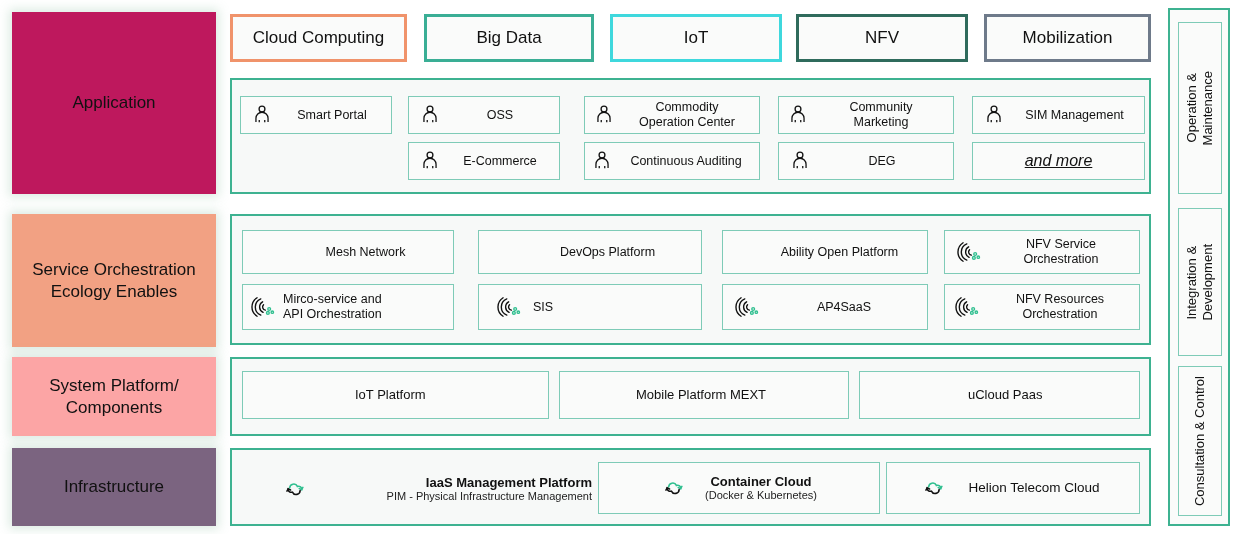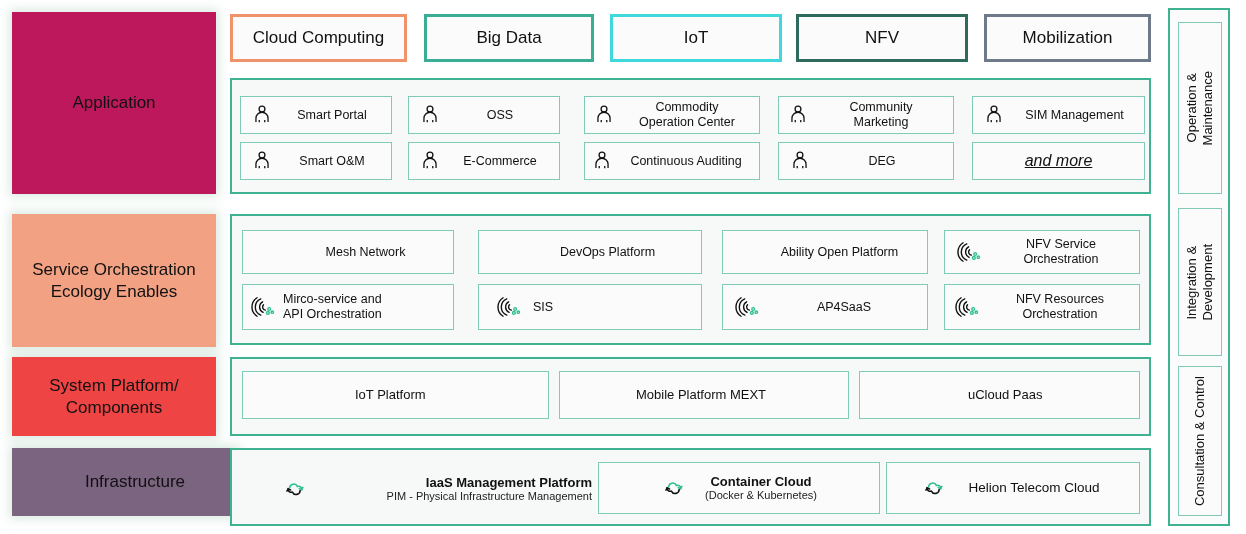--- a/index.html
+++ b/index.html
@@ -86,25 +86,25 @@
 <div id="root">
 
   <div class="layer-block" id="lb0" style="top:12px;height:182px;background:#be185d;">
     <span>Application</span>
   </div>
   <div class="layer-block" id="lb1" style="top:214px;height:133px;background:#F2A183;">
     <span>Service
 Orchestration
 Ecology Enables</span>
   </div>
-  <div class="layer-block" id="lb2" style="top:357px;height:79px;background:#ef4444;">
+  <div class="layer-block" id="lb2" style="top:357px;height:79px;background:#fca5a5;">
     <span>System Platform/
 Components</span>
   </div>
-  <div class="layer-block" id="lb3" style="top:448px;height:68px;background:#7B6480;padding-left:21px;">
+  <div class="layer-block" id="lb3" style="top:448px;height:78px;background:#7B6480;">
     <span>Infrastructure</span>
   </div>
 
   <div class="tag" style="left:230px;width:177px;border:3px solid #F0936B;">
     <span>Cloud Computing</span>
   </div>
   <div class="tag" style="left:424px;width:170px;border:3px solid #3AAE95;">
     <span>Big Data</span>
   </div>
   <div class="tag" style="left:610px;width:172px;border:3px solid #3FD8DD;">
@@ -169,30 +169,20 @@
       <span class="ico" style="margin-left:10px;">
         <svg class="person" viewBox="0 0 24 24" fill="none" stroke="#111" stroke-width="1.4">
           <circle cx="12" cy="5.4" r="3.2"></circle>
           <path d="M5.4 19.6 V15.6 A6.6 6.6 0 0 1 18.6 15.6 V19.6"></path>
           <path d="M9 17.4 V19.8 M15 17.4 V19.8"></path>
         </svg>
       </span>
       <span class="lbl">SIM Management</span>
     </div>
 
-    <div class="card" style="left:8px;top:62px;width:152px;height:38px;">
-      <span class="ico" style="margin-left:10px;">
-        <svg class="person" viewBox="0 0 24 24" fill="none" stroke="#111" stroke-width="1.4">
-          <circle cx="12" cy="5.4" r="3.2"></circle>
-          <path d="M5.4 19.6 V15.6 A6.6 6.6 0 0 1 18.6 15.6 V19.6"></path>
-          <path d="M9 17.4 V19.8 M15 17.4 V19.8"></path>
-        </svg>
-      </span>
-      <span class="lbl">Smart O&amp;M</span>
-    </div>
 
     <div class="card" style="left:176px;top:62px;width:152px;height:38px;">
       <span class="ico" style="margin-left:10px;">
         <svg class="person" viewBox="0 0 24 24" fill="none" stroke="#111" stroke-width="1.4">
           <circle cx="12" cy="5.4" r="3.2"></circle>
           <path d="M5.4 19.6 V15.6 A6.6 6.6 0 0 1 18.6 15.6 V19.6"></path>
           <path d="M9 17.4 V19.8 M15 17.4 V19.8"></path>
         </svg>
       </span>
       <span class="lbl">E-Commerce</span>

